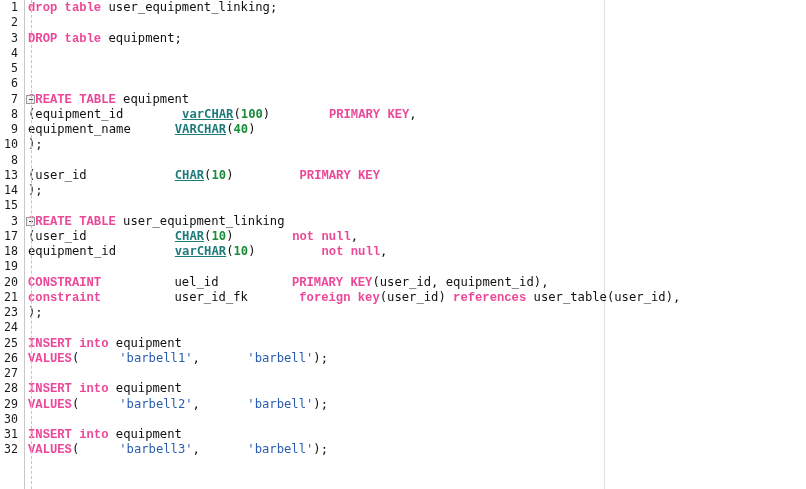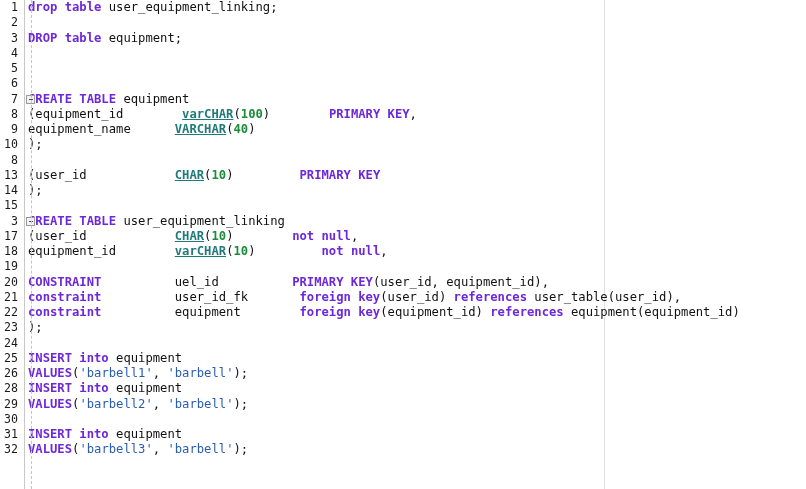--- a/index.html
+++ b/index.html
@@ -104,24 +104,24 @@
   }
 
   .content {
     position: absolute;
     left: 28px;
     top: 0;
     color: #000000;
   }
 
   
-  .kw   { color: #6d28d9; font-weight: bold; }
+  .kw   { color: #ec4899; font-weight: bold; font-family: Liberation Mono, monospace; }
   .typ  { color: #1f7a7a; font-weight: bold; text-decoration: underline; }
   .num  { color: #1a8c3a; font-weight: bold; }
-  .str  { color: #2a5db0; }
+  .str  { color: #2a5db0; margin-left: 40px; }
   .pln  { color: #111111; }
 </style>
 </head>
 <body>
 
 <div id="editor">
 
   <div class="ruler"></div>
   <div class="gutter-rule"></div>
   <div class="indent-guide"></div>
@@ -140,25 +140,25 @@
       <div class="line"><span class="gutter">8</span><span class="content"></span></div>
       <div class="line"><span class="gutter">13</span><span class="content"><span class="pln">(user_id            </span><span class="typ">CHAR</span><span class="pln">(</span><span class="num">10</span><span class="pln">)         </span><span class="kw">PRIMARY KEY</span></span></div>
       <div class="line"><span class="gutter">14</span><span class="content"><span class="pln">);</span></span></div>
       <div class="line"><span class="gutter">15</span><span class="content"></span></div>
       <div class="line"><span class="gutter">3</span><span class="fold"></span><span class="content"><span class="kw">CREATE TABLE</span><span class="pln"> user_equipment_linking</span></span></div>
       <div class="line"><span class="gutter">17</span><span class="content"><span class="pln">(user_id            </span><span class="typ">CHAR</span><span class="pln">(</span><span class="num">10</span><span class="pln">)        </span><span class="kw">not null</span><span class="pln">,</span></span></div>
       <div class="line"><span class="gutter">18</span><span class="content"><span class="pln">equipment_id        </span><span class="typ">varCHAR</span><span class="pln">(</span><span class="num">10</span><span class="pln">)         </span><span class="kw">not null</span><span class="pln">,</span></span></div>
       <div class="line"><span class="gutter">19</span></div>
       <div class="line"><span class="gutter">20</span><span class="content"><span class="kw">CONSTRAINT</span><span class="pln">          uel_id          </span><span class="kw">PRIMARY KEY</span><span class="pln">(user_id, equipment_id),</span></span></div>
       <div class="line"><span class="gutter">21</span><span class="content"><span class="kw">constraint</span><span class="pln">          user_id_fk       </span><span class="kw">foreign key</span><span class="pln">(user_id) </span><span class="kw">references</span><span class="pln"> user_table(user_id),</span></span></div>
-      <div class="line"><span class="gutter">22</span><span class="content"><span class="kw">constraint</span><span class="pln">          equipment        </span><span class="kw">foreign key</span><span class="pln">(equipment_id) </span><span class="kw">references</span><span class="pln"> equipment(equipment_id)</span></span></div>
       <div class="line"><span class="gutter">23</span><span class="content"><span class="pln">);</span></span></div>
       <div class="line"><span class="gutter">24</span><span class="content"></span></div>
       <div class="line"><span class="gutter">25</span><span class="content"><span class="kw">INSERT into</span><span class="pln"> equipment</span></span></div>
       <div class="line"><span class="gutter">26</span><span class="content"><span class="kw">VALUES</span><span class="pln">(</span><span class="str">'barbell1'</span><span class="pln">, </span><span class="str">'barbell'</span><span class="pln">);</span></span></div>
+      <div class="line"><span class="gutter">27</span><span class="content"></span></div>
       <div class="line"><span class="gutter">28</span><span class="content"><span class="kw">INSERT into</span><span class="pln"> equipment</span></span></div>
       <div class="line"><span class="gutter">29</span><span class="content"><span class="kw">VALUES</span><span class="pln">(</span><span class="str">'barbell2'</span><span class="pln">, </span><span class="str">'barbell'</span><span class="pln">);</span></span></div>
       <div class="line"><span class="gutter">30</span><span class="content"></span></div>
       <div class="line"><span class="gutter">31</span><span class="content"><span class="kw">INSERT into</span><span class="pln"> equipment</span></span></div>
       <div class="line"><span class="gutter">32</span><span class="content"><span class="kw">VALUES</span><span class="pln">(</span><span class="str">'barbell3'</span><span class="pln">, </span><span class="str">'barbell'</span><span class="pln">);</span></span></div>
     </div>
 
 </div>
 
 </body></html>

